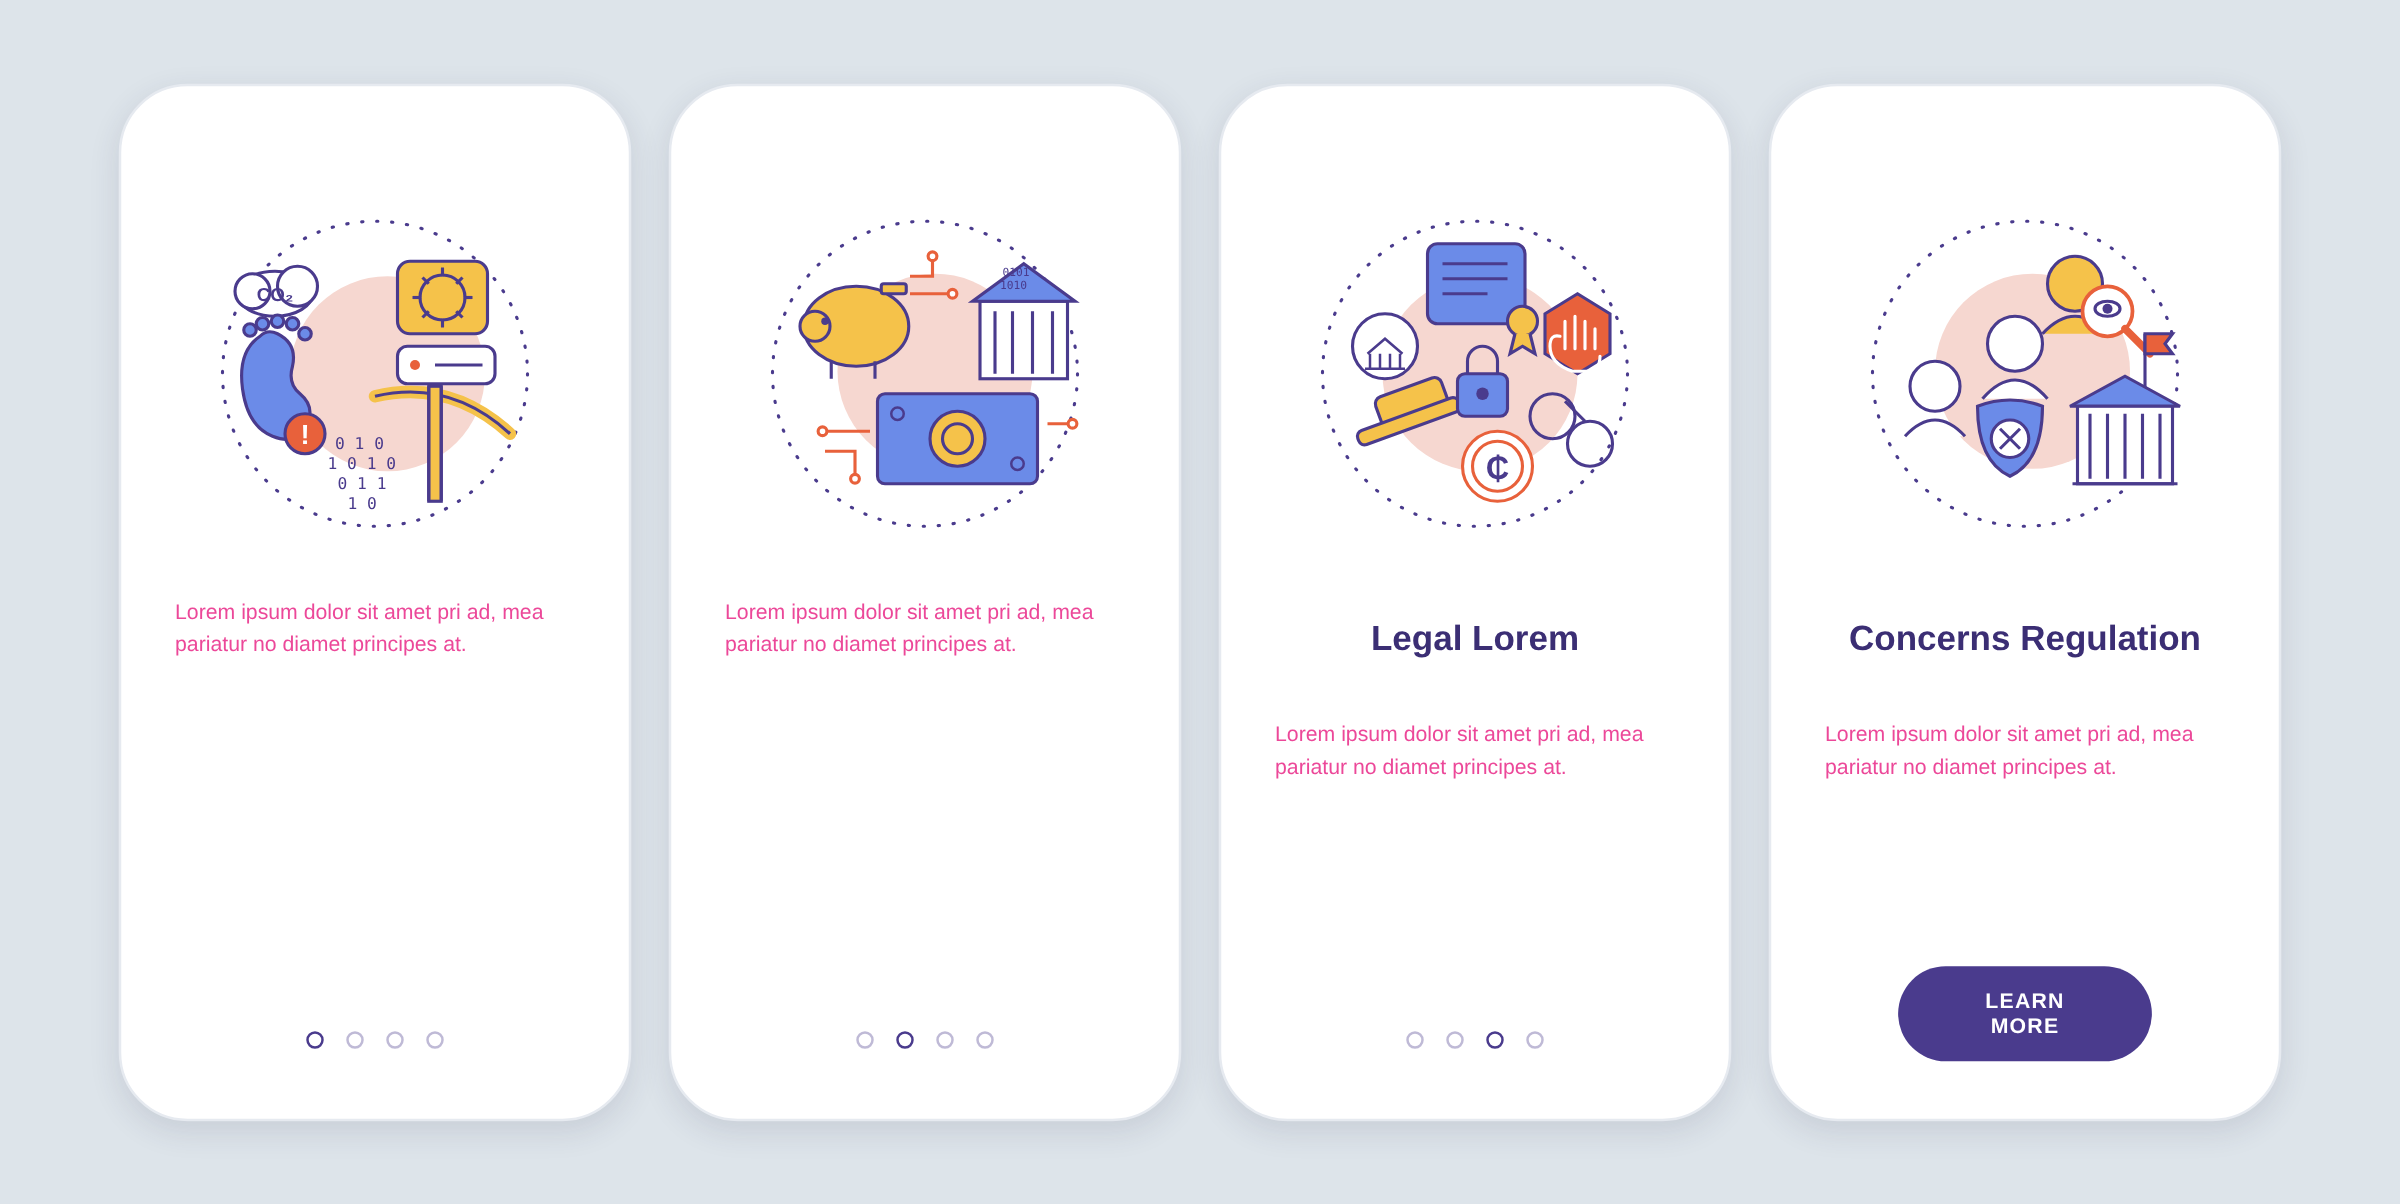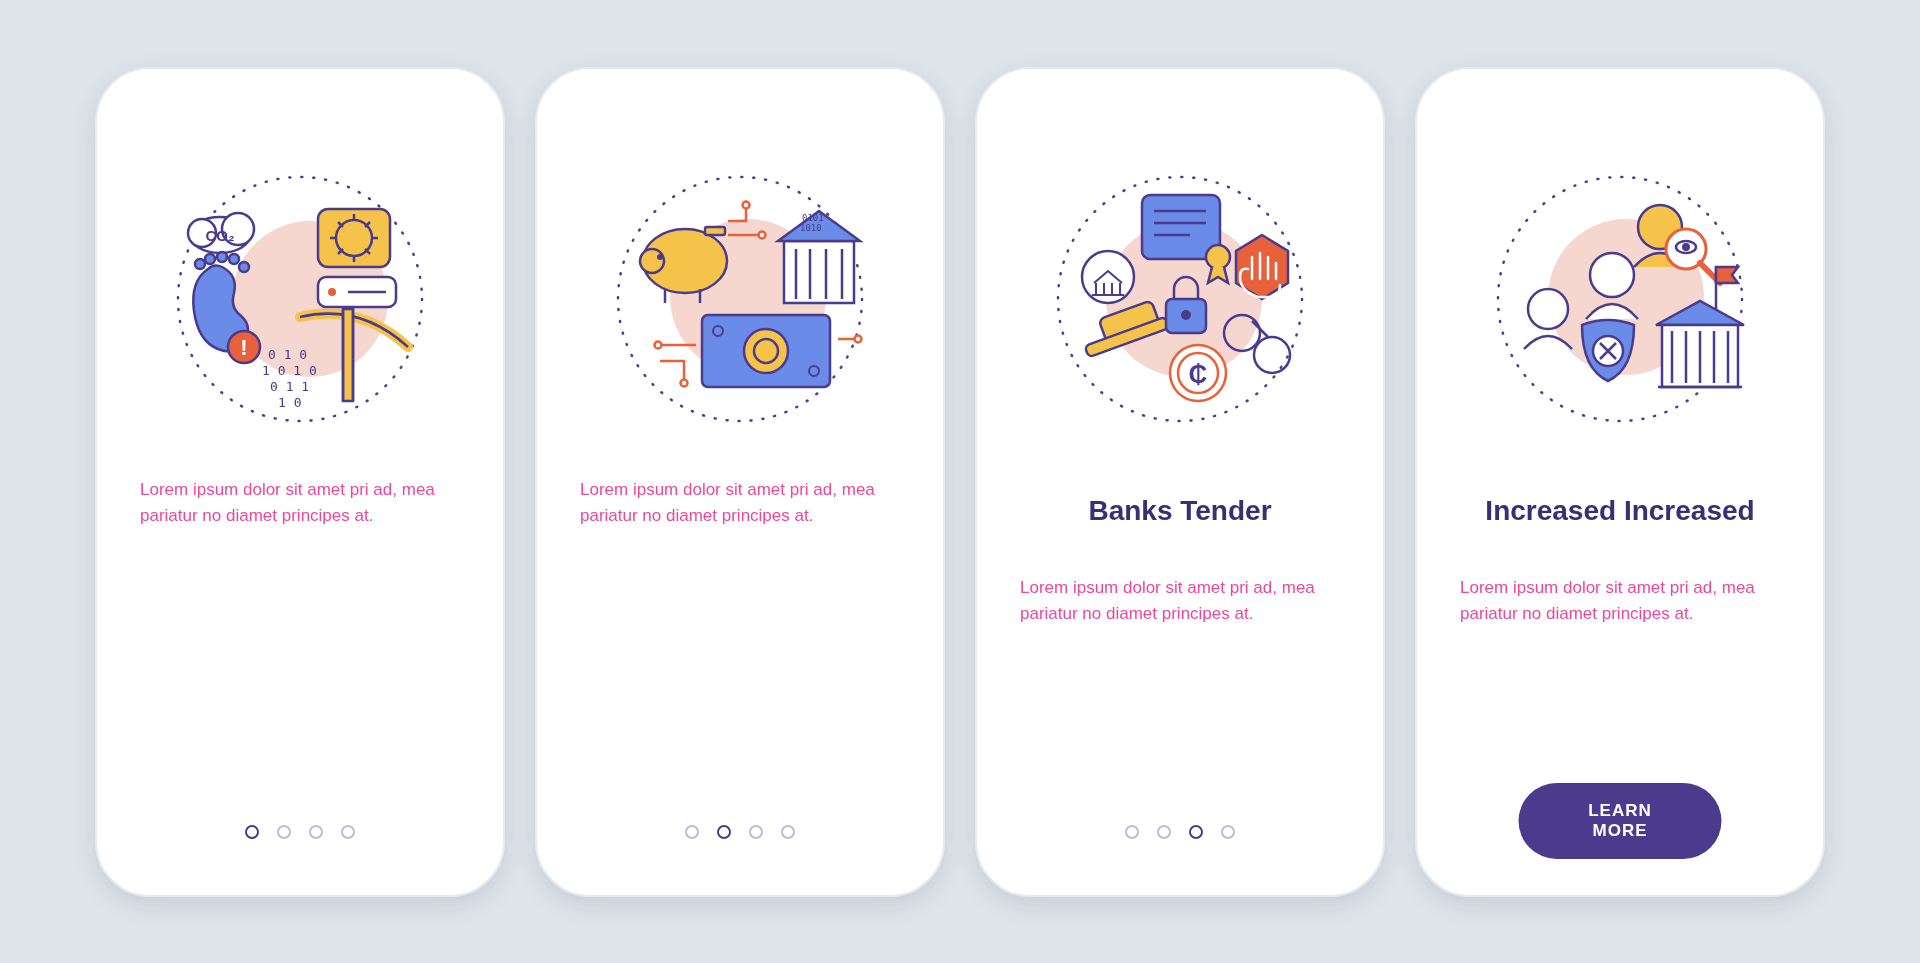--- a/index.html
+++ b/index.html
@@ -66,21 +66,21 @@
   .dot {
     width: 14px; height: 14px;
     border-radius: 50%;
     border: 2.5px solid #4a3b8d;
     background: #fff;
     opacity: .35;
   }
   .dot.active { opacity: 1; background: #fff; }
   .cta {
     position: absolute;
-    bottom: 36px;
+    bottom: 46px;
     left: 50%;
     transform: translateX(-50%);
     background: #4a3b8d;
     color: #fff;
     border: none;
     border-radius: 999px;
     padding: 18px 50px;
     font-size: 17px;
     font-weight: 800;
     letter-spacing: 1px;
@@ -245,21 +245,21 @@
         <circle cx="212" cy="184" r="18" fill="none"></circle>
         <circle cx="242" cy="206" r="18" fill="none"></circle>
         <path d="M222 172 l16 16"></path>
       </g>
 
       <circle cx="168" cy="224" r="28" fill="#fff" stroke="#e8613b" stroke-width="2.5"></circle>
       <circle cx="168" cy="224" r="20" fill="none" stroke="#e8613b" stroke-width="2.5"></circle>
       <text x="168" y="234" text-anchor="middle" font-size="26" font-weight="700" fill="#4a3b8d">₵</text>
     </svg>
   </div>
-  <h2 class="title">Banks Tender</h2>
+  <h2 class="title">Legal Lorem</h2>
   <p class="desc">Lorem ipsum dolor sit amet pri ad, mea pariatur no diamet principes at.</p>
   <div class="dots">
     <span class="dot"></span>
     <span class="dot"></span>
     <span class="dot active"></span>
     <span class="dot"></span>
   </div>
 </div>
 
 <div class="phone">
@@ -296,16 +296,16 @@
       <g stroke="#4a3b8d" stroke-width="2.5">
         <line x1="202" y1="182" x2="202" y2="234"></line>
           <line x1="216" y1="182" x2="216" y2="234"></line>
         <line x1="230" y1="182" x2="230" y2="234"></line>
           <line x1="244" y1="182" x2="244" y2="234"></line>
         <line x1="258" y1="182" x2="258" y2="234"></line>
         <line x1="188" y1="238" x2="272" y2="238"></line>
       </g>
     </svg>
   </div>
-  <h2 class="title">Increased Increased</h2>
+  <h2 class="title">Concerns Regulation</h2>
   <p class="desc">Lorem ipsum dolor sit amet pri ad, mea pariatur no diamet principes at.</p>
   <button class="cta">LEARN MORE</button>
 </div>
 
 </body></html>

